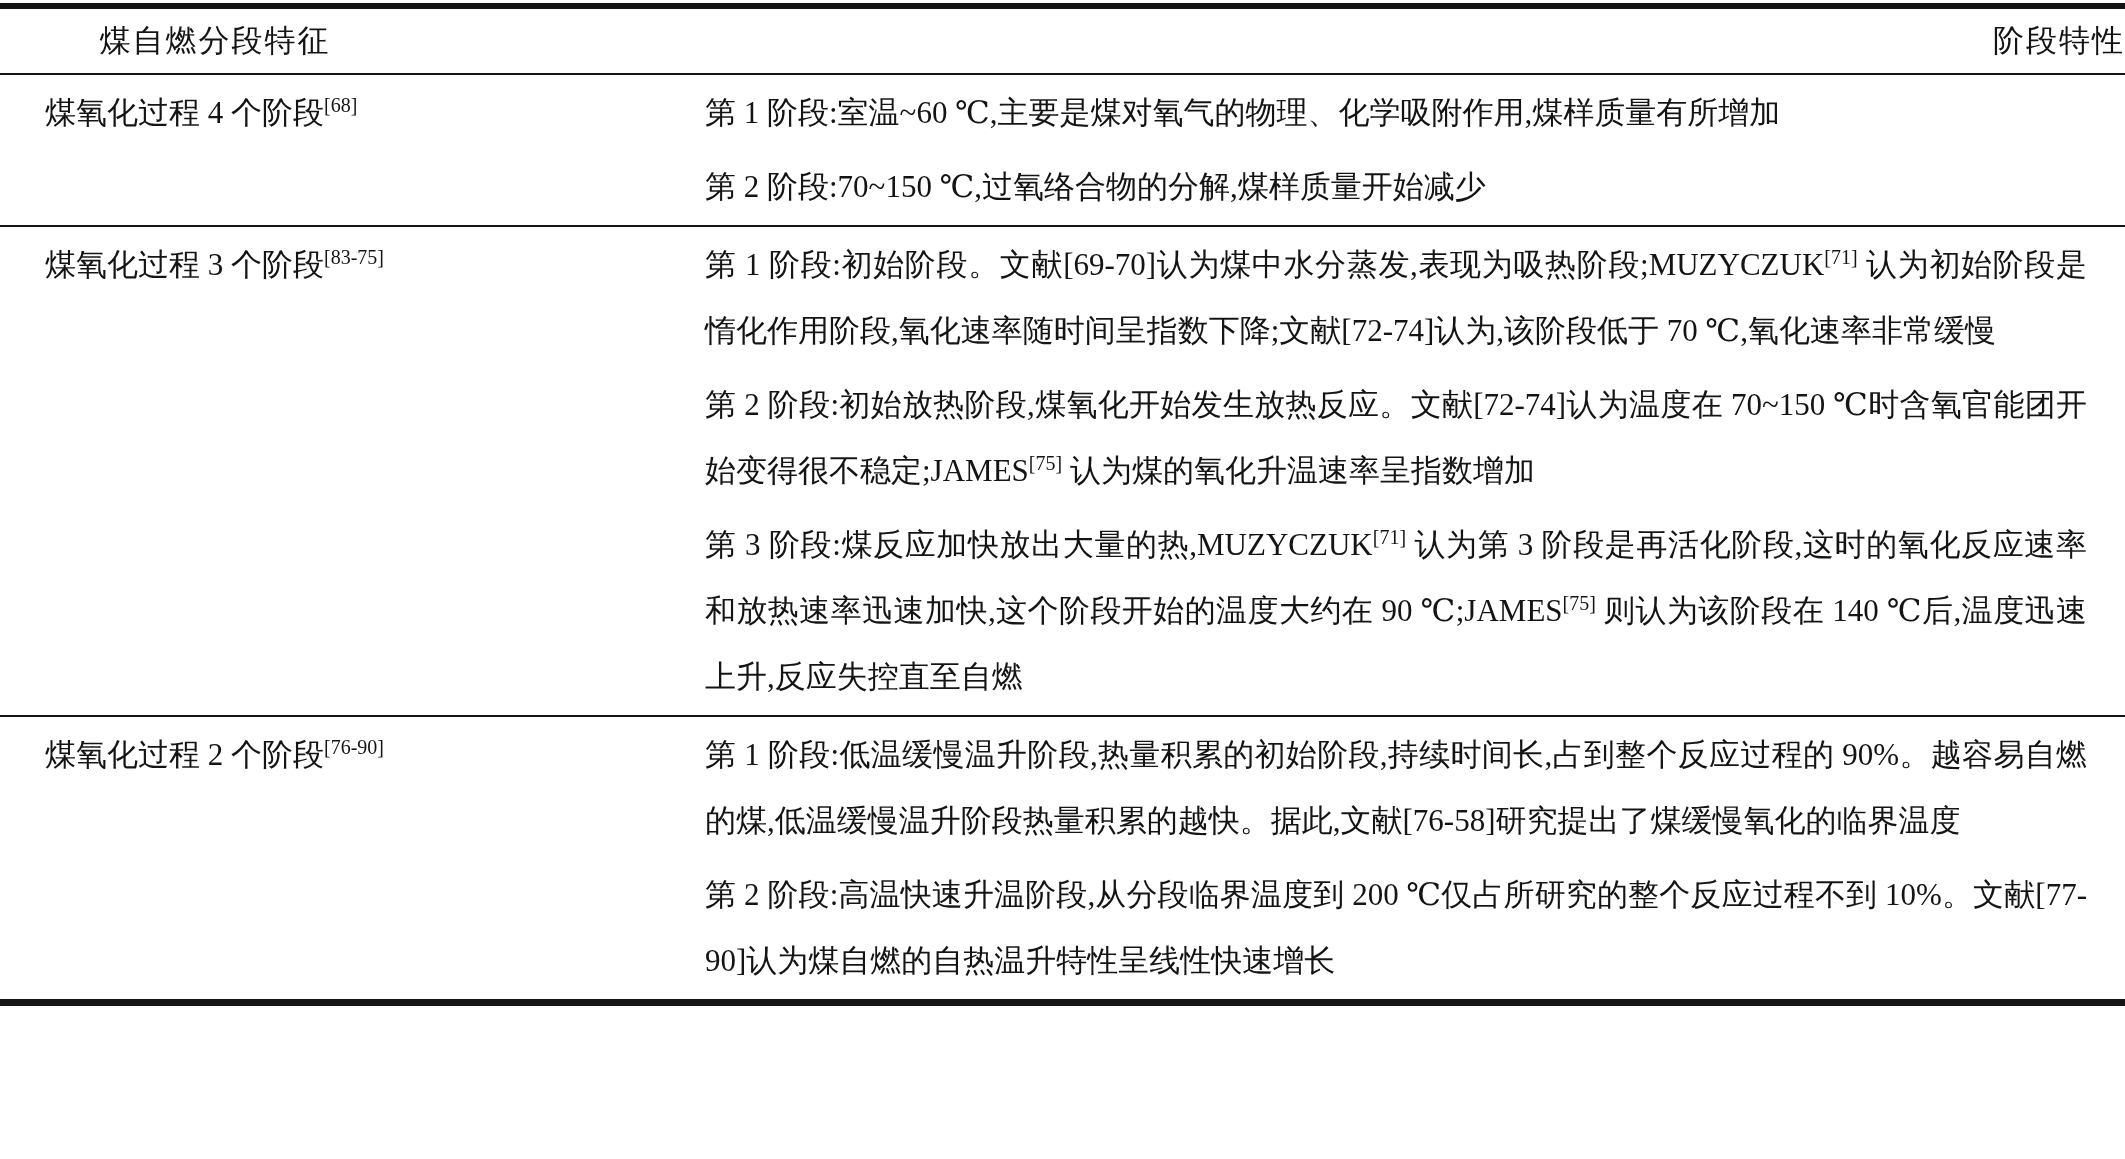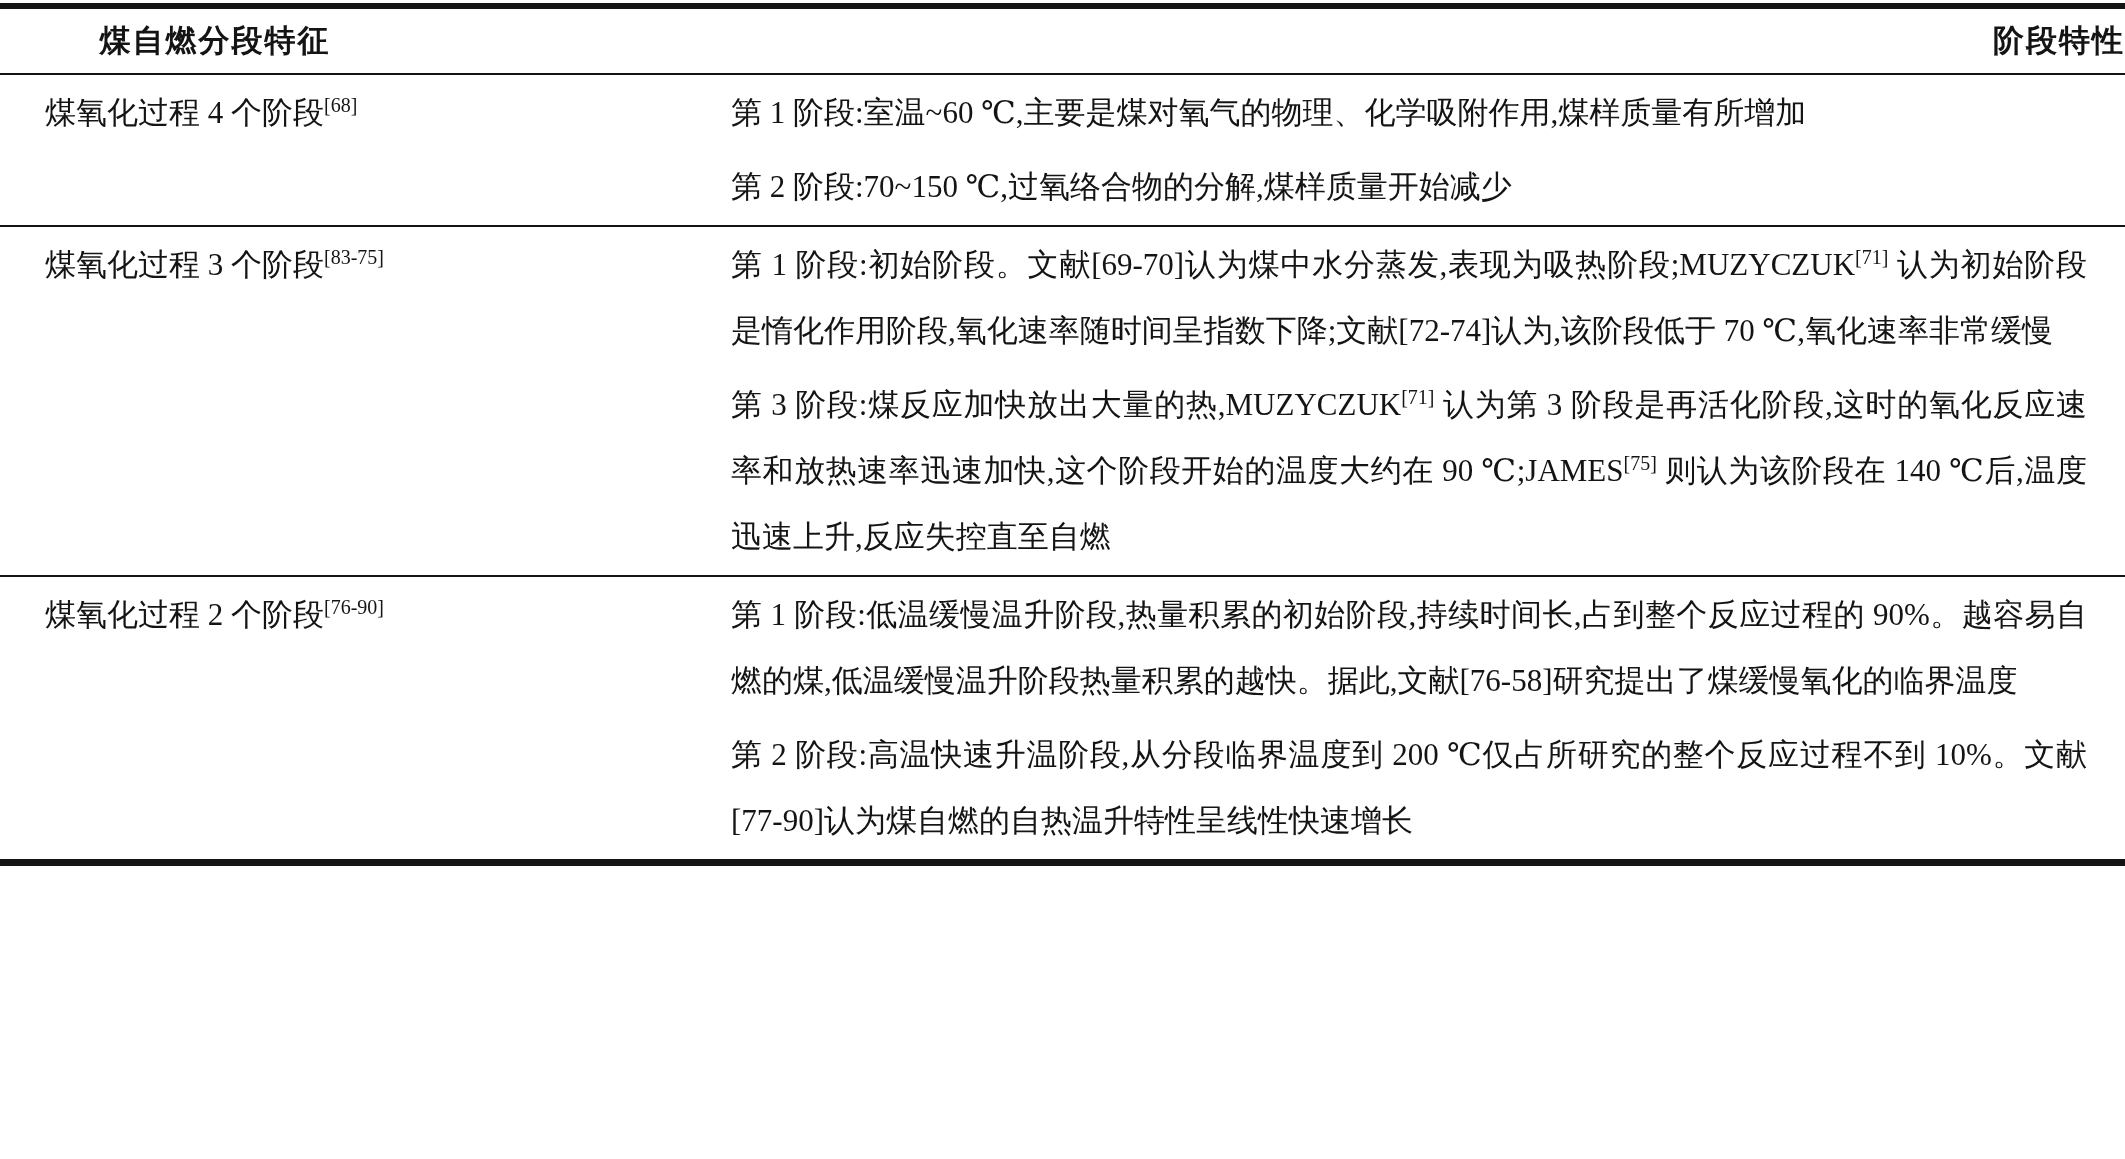--- a/index.html
+++ b/index.html
@@ -21,36 +21,34 @@
     border-top: 6px solid #141414;
     border-bottom: 7px solid #141414;
   }
   .header-row {
     display: grid;
     grid-template-columns: 660px 1fr;
     align-items: center;
     height: 64px;
     border-bottom: 2px solid #141414;
     font-size: 31px;
-    font-weight: bold;
   }
   .hcol1 {
     width: 430px;
     text-align: center;
     letter-spacing: 2px;
   }
   .hcol2 {
     text-align: right;
     letter-spacing: 2px;
   }
   .body-row {
     display: grid;
     grid-template-columns: 660px 1fr;
     border-bottom: 2px solid #141414;
-    gap: 26px;
   }
   .body-row:last-child {
     border-bottom: none;
     border-radius: 31px;
   }
   .label-cell {
     box-sizing: border-box;
     padding: 5px 20px 0 45px;
     font-size: 31px;
     line-height: 66px;
@@ -90,20 +88,21 @@
     <div class="content-cell">
         <p class="stage">第 1 阶段:室温~60 ℃,主要是煤对氧气的物理、化学吸附作用,煤样质量有所增加</p>
         <p class="stage">第 2 阶段:70~150 ℃,过氧络合物的分解,煤样质量开始减少</p>
       </div>
   </div>
 
   <div class="body-row">
     <div class="label-cell"><span>煤氧化过程 3 个阶段</span><sup>[83-75]</sup></div>
     <div class="content-cell">
         <p class="stage">第 1 阶段:初始阶段。文献[69-70]认为煤中水分蒸发,表现为吸热阶段;MUZYCZUK<sup>[71]</sup> 认为初始阶段是惰化作用阶段,氧化速率随时间呈指数下降;文献[72-74]认为,该阶段低于 70 ℃,氧化速率非常缓慢</p>
+        <p class="stage">第 2 阶段:初始放热阶段,煤氧化开始发生放热反应。文献[72-74]认为温度在 70~150 ℃时含氧官能团开始变得很不稳定;JAMES<sup>[75]</sup> 认为煤的氧化升温速率呈指数增加</p>
         <p class="stage">第 3 阶段:煤反应加快放出大量的热,MUZYCZUK<sup>[71]</sup> 认为第 3 阶段是再活化阶段,这时的氧化反应速率和放热速率迅速加快,这个阶段开始的温度大约在 90 ℃;JAMES<sup>[75]</sup> 则认为该阶段在 140 ℃后,温度迅速上升,反应失控直至自燃</p>
       </div>
   </div>
 
   <div class="body-row">
     <div class="label-cell"><span>煤氧化过程 2 个阶段</span><sup>[76-90]</sup></div>
     <div class="content-cell">
         <p class="stage">第 1 阶段:低温缓慢温升阶段,热量积累的初始阶段,持续时间长,占到整个反应过程的 90%。越容易自燃的煤,低温缓慢温升阶段热量积累的越快。据此,文献[76-58]研究提出了煤缓慢氧化的临界温度</p>
         <p class="stage">第 2 阶段:高温快速升温阶段,从分段临界温度到 200 ℃仅占所研究的整个反应过程不到 10%。文献[77-90]认为煤自燃的自热温升特性呈线性快速增长</p>
       </div>

